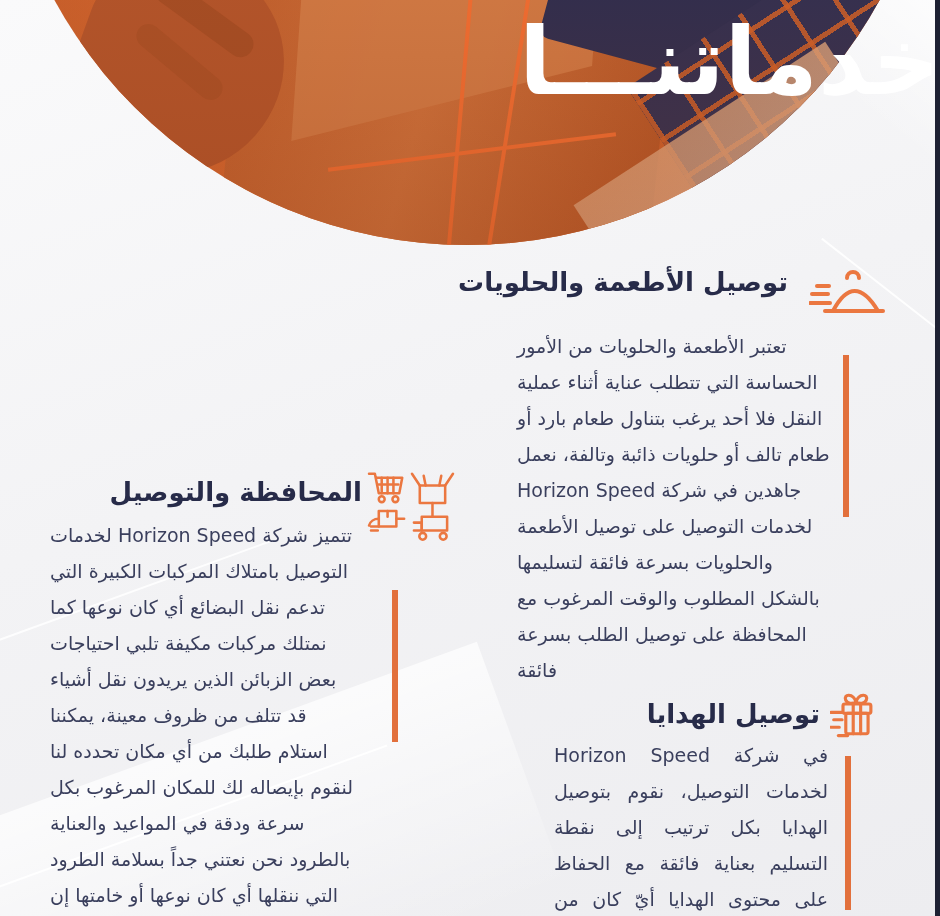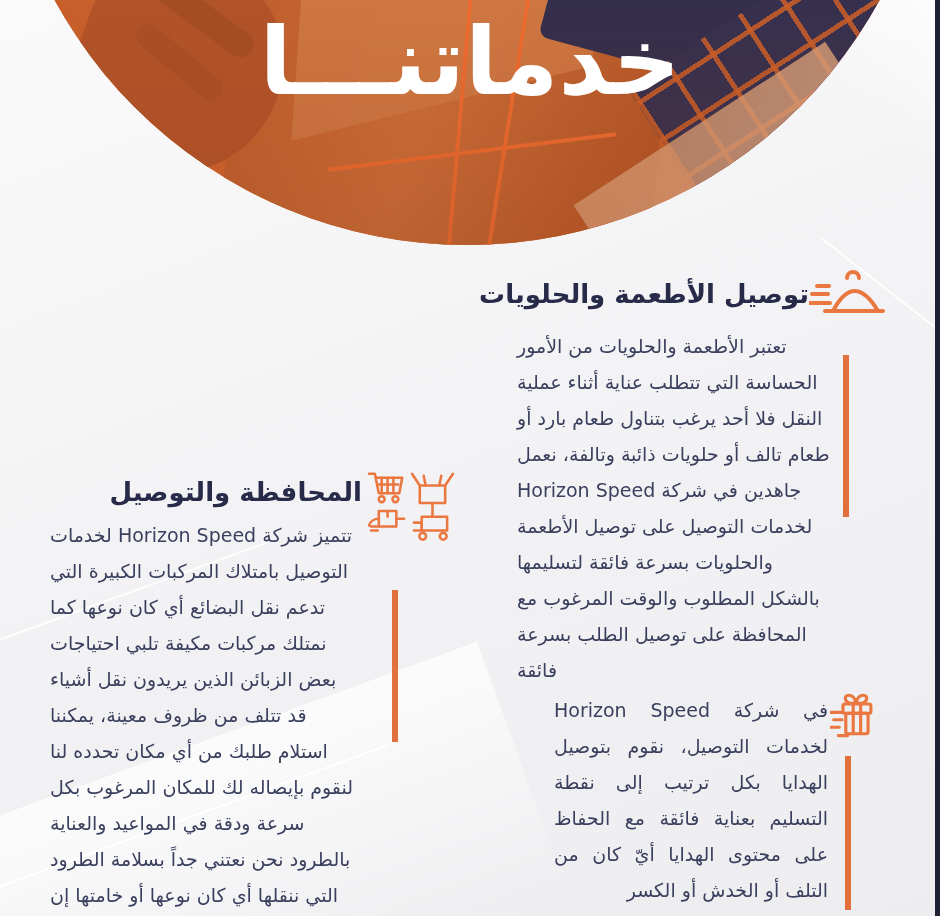--- a/index.html
+++ b/index.html
@@ -38,26 +38,26 @@
   .ph-keyboard{left:690px;top:655px;width:370px;height:330px;transform:rotate(-33deg);background-color:#35304f;
     background-image:repeating-linear-gradient(0deg,rgba(205,95,40,.85) 0 5px,transparent 5px 44px),
                      repeating-linear-gradient(90deg,rgba(205,95,40,.85) 0 5px,transparent 5px 44px);}
   .ph-deck{left:615px;top:800px;width:300px;height:230px;transform:rotate(-33deg);opacity:.8;
     background:linear-gradient(#dca27a,#e6c3ab);}
   .photo::after{content:"";position:absolute;inset:0;background:linear-gradient(to bottom,rgba(0,0,0,0) 72%,rgba(140,55,18,.22));}
 
   
   .page-title{
     position:absolute;top:8px;left:0;right:0;z-index:5;margin:0;
-    text-align:center;color:#ffffff;font-size:94px;font-weight:bold;line-height:1.15;letter-spacing:1px;
+    color:#ffffff;font-size:94px;font-weight:bold;line-height:1.15;letter-spacing:1px;
   }
 
   
   .section{position:absolute;z-index:3;}
-  .sec-header{display:flex;align-items:center;gap:0;}
+  .sec-header{display:flex;gap:21px;}
   .sec-heading{margin:0;font-size:26px;font-weight:bold;color:#272b49;line-height:1.25;white-space:nowrap;}
   .sec-body{margin:0;font-size:19px;color:#3a3f5d;line-height:36px;text-align:left;}
   .icon{flex:0 0 auto;}
 
   .sec-food{top:266px;right:55px;width:420px;}
   .sec-food .sec-body{margin:6px 53px 0 0;width:315px;}
 
   .sec-pickup{top:462px;left:40px;width:415px;}
   .sec-pickup .icon{position:absolute;top:4px;right:0;}
   .sec-pickup .sec-heading{margin:14px 93px 0 0;}
@@ -153,17 +153,18 @@
     <svg class="line-icon" width="52" height="58" viewBox="0 0 56 62" style="stroke-width:3.4">
       <path d="M28 15 c-3 -10 -14 -9 -11 -2 c2 4 7 4 11 2 z"></path>
       <path d="M28 15 c3 -10 14 -9 11 -2 c-2 4 -7 4 -11 2 z"></path>
       <rect x="14" y="17" width="30" height="10" rx="2"></rect>
       <rect x="17" y="27" width="24" height="22" rx="2"></rect>
       <path d="M25 17 V49 M33 17 V49"></path>
       <path d="M1 26 H13 M4 34 H13 M1 42 H10"></path>
       <path d="M9 51 H19"></path>
     </svg>
   </span>
+  <h2 class="sec-heading">توصيل الهدايا</h2>
   <p class="sec-body">في شركة Horizon Speed لخدمات التوصيل، نقوم بتوصيل الهدايا بكل ترتيب إلى نقطة التسليم بعناية فائقة مع الحفاظ على محتوى الهدايا أيّ كان من التلف أو الخدش أو الكسر</p>
 </section>
 <div class="accent-bar bar-gifts"></div>
 
 <div class="page-edge"></div>
 
 </body></html>

